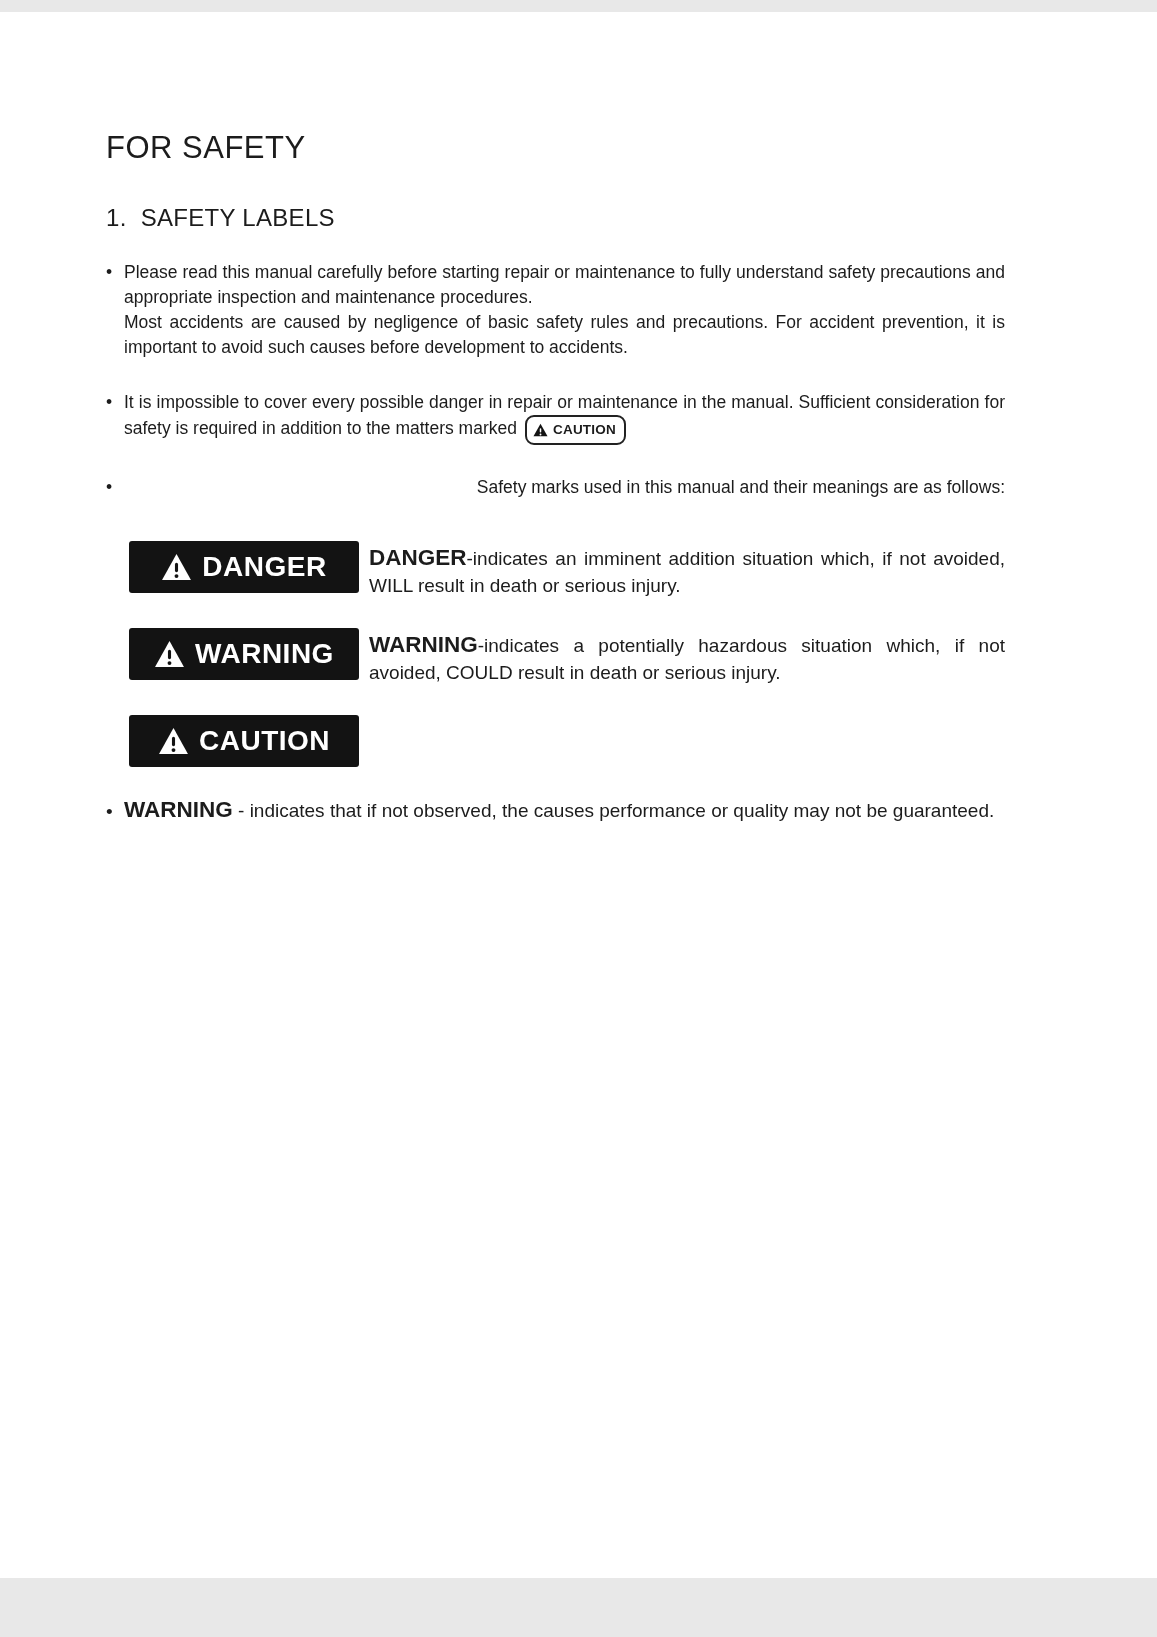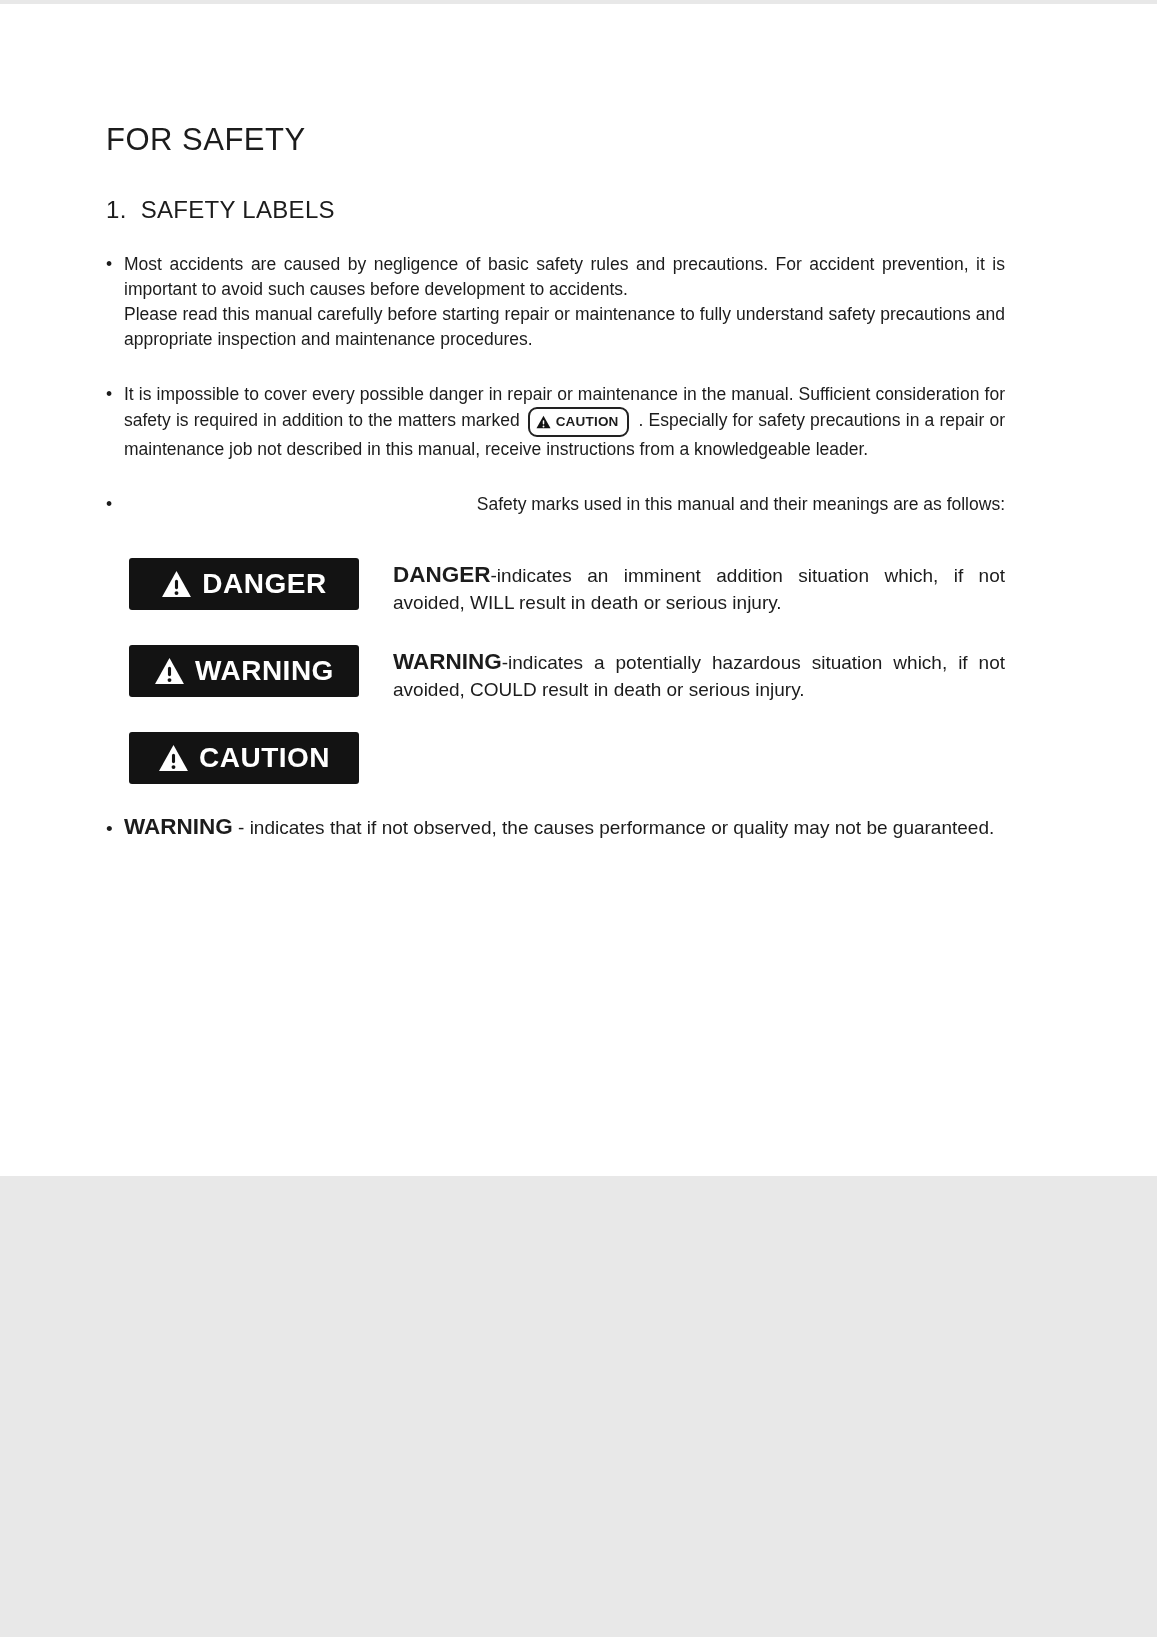--- a/index.html
+++ b/index.html
@@ -1,19 +1,19 @@
 <!DOCTYPE html>
 <html><head>
 <meta charset="utf-8">
 <style>
   html,body { margin:0; padding:0; background:#e8e8e8; }
   .page {
     position:relative;
-    width:1157px; height:1172px;
-    margin:4px auto;
+    width:1157px; height:1566px;
+    margin:12px auto;
     background:#ffffff;
     font-family:"Liberation Sans", sans-serif;
     color:#1c1c1c;
     box-sizing:border-box;
     padding:118px 152px 0 106px;
   }
   .doc-title {
     font-size:31px;
     font-weight:400;
     letter-spacing:0.5px;
@@ -60,21 +60,20 @@
     font-size:13.5px;
     font-weight:bold;
     letter-spacing:0.2px;
   }
 
   
   .mark-row {
     display:flex;
     align-items:flex-start;
     margin-bottom:30px;
-    gap:24px;
   }
   .badge-col {
     flex:0 0 263px;
     padding-left:24px;
     box-sizing:border-box;
   }
   .badge {
     width:228px;
     height:50px;
     background:#131313;
@@ -130,36 +129,36 @@
   <h1 class="doc-title">FOR SAFETY</h1>
 
   <div class="section-heading">
     <span>1.</span>
     <span>SAFETY LABELS</span>
   </div>
 
   <div class="bullet">
     <span class="dot">•</span>
     <div class="content">
+      <div class="para">Please read this manual carefully before starting repair or maintenance to fully understand safety precautions and appropriate inspection and maintenance procedures.</div>
       <div class="para">Most accidents are caused by negligence of basic safety rules and precautions. For accident prevention, it is important to avoid such causes before development to accidents.</div>
-      <div class="para">Please read this manual carefully before starting repair or maintenance to fully understand safety precautions and appropriate inspection and maintenance procedures.</div>
     </div>
   </div>
 
   <div class="bullet">
     <span class="dot">•</span>
     <div class="content">
       <div class="para"><span>It is impossible to cover every possible danger in repair or maintenance in the manual. Sufficient consideration for safety is required in addition to the matters marked</span><span class="chip">
             <svg width="15" height="14" viewBox="0 0 30 27">
               <path d="M15 1 L29 26 H1 Z" fill="#131313"></path>
               <rect x="13.5" y="10" width="3" height="8.5" rx="1.5" fill="#ffffff"></rect>
               <circle cx="15" cy="22.5" r="1.9" fill="#ffffff"></circle>
             </svg>
             <span class="chip-label">CAUTION</span>
-          </span><span>.  Especially for safety precautions in a repair or maintenance job not described in this manual, receive instructions from a knowledgeable leader.</span></div>
+          </span></div>
     </div>
   </div>
 
   <div class="bullet bullet3">
     <span class="dot">•</span>
     <div class="content">
       <div class="para">Safety marks used in this manual and their meanings are as follows:</div>
     </div>
   </div>
 

